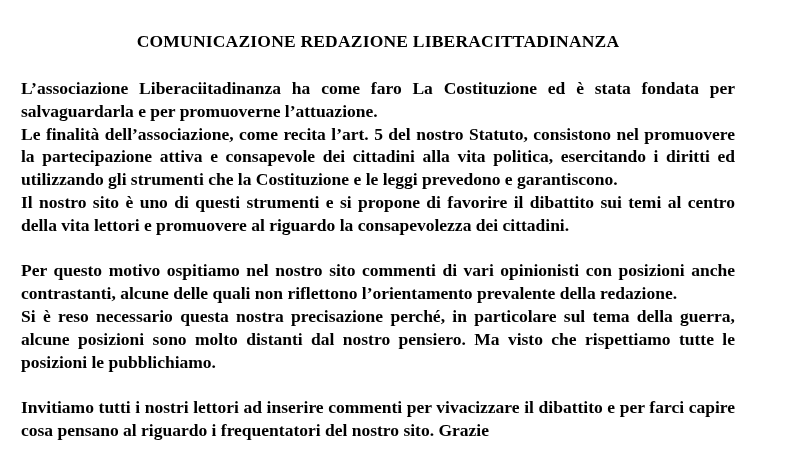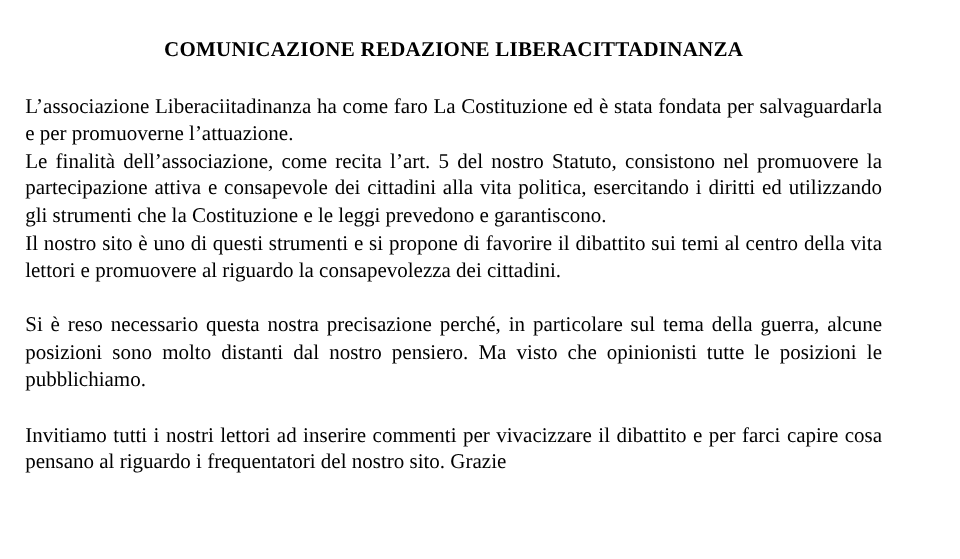--- a/index.html
+++ b/index.html
@@ -30,34 +30,36 @@
     margin: 0;
   }
   .group + .group {
     margin-top: 22.8px;
   }
   .group p {
     margin: 0;
     font-size: 17.5px;
     line-height: 22.8px;
     text-align: justify;
+    font-weight: bold;
   }
 </style>
 </head>
 <body>
 
 <div class="page">
   <h1 class="doc-title">COMUNICAZIONE REDAZIONE LIBERACITTADINANZA</h1>
 
   <div class="group">
     <p>L’associazione Liberaciitadinanza ha come faro La Costituzione ed è stata fondata per salvaguardarla e per promuoverne l’attuazione.</p>
     <p>Le finalità dell’associazione, come recita l’art. 5 del nostro Statuto, consistono nel promuovere la partecipazione attiva e consapevole dei cittadini alla vita politica, esercitando i diritti ed utilizzando gli strumenti che la Costituzione e le leggi prevedono e garantiscono.</p>
     <p>Il nostro sito è uno di questi strumenti e si propone di favorire il dibattito sui temi al centro della  vita lettori e promuovere al riguardo la consapevolezza dei cittadini.</p>
   </div>
 
   <div class="group">
-    <p>Si è reso necessario questa nostra precisazione perché, in particolare sul tema della guerra, alcune posizioni sono  molto distanti dal nostro pensiero. Ma visto che opinionisti tutte le posizioni le pubblichiamo.</p>
+    <p>Per questo motivo ospitiamo nel nostro sito commenti di vari opinionisti con posizioni anche contrastanti, alcune delle quali  non riflettono l’orientamento prevalente della redazione.</p>
+    <p>Si è reso necessario questa nostra precisazione perché, in particolare sul tema della guerra, alcune posizioni sono  molto distanti dal nostro pensiero. Ma visto che rispettiamo tutte le posizioni le pubblichiamo.</p>
   </div>
 
   <div class="group">
     <p>Invitiamo tutti i nostri lettori ad inserire commenti per vivacizzare il dibattito e per farci capire cosa pensano al riguardo i frequentatori del nostro sito. Grazie</p>
   </div>
 </div>
 
 </body></html>

